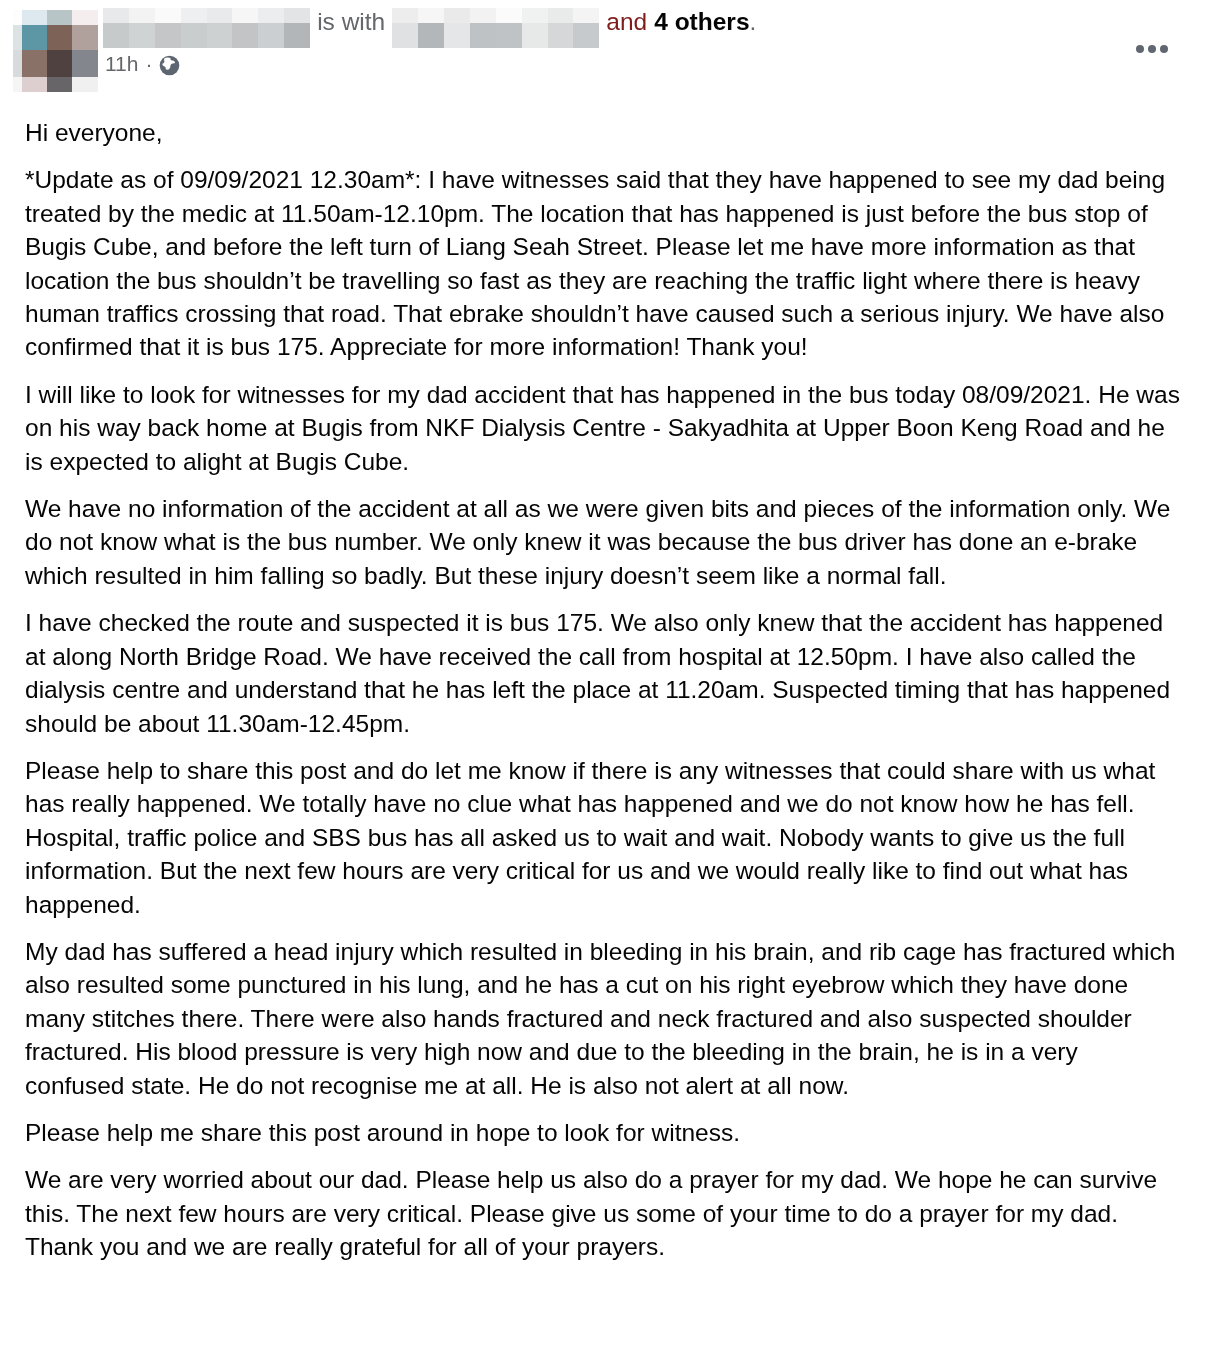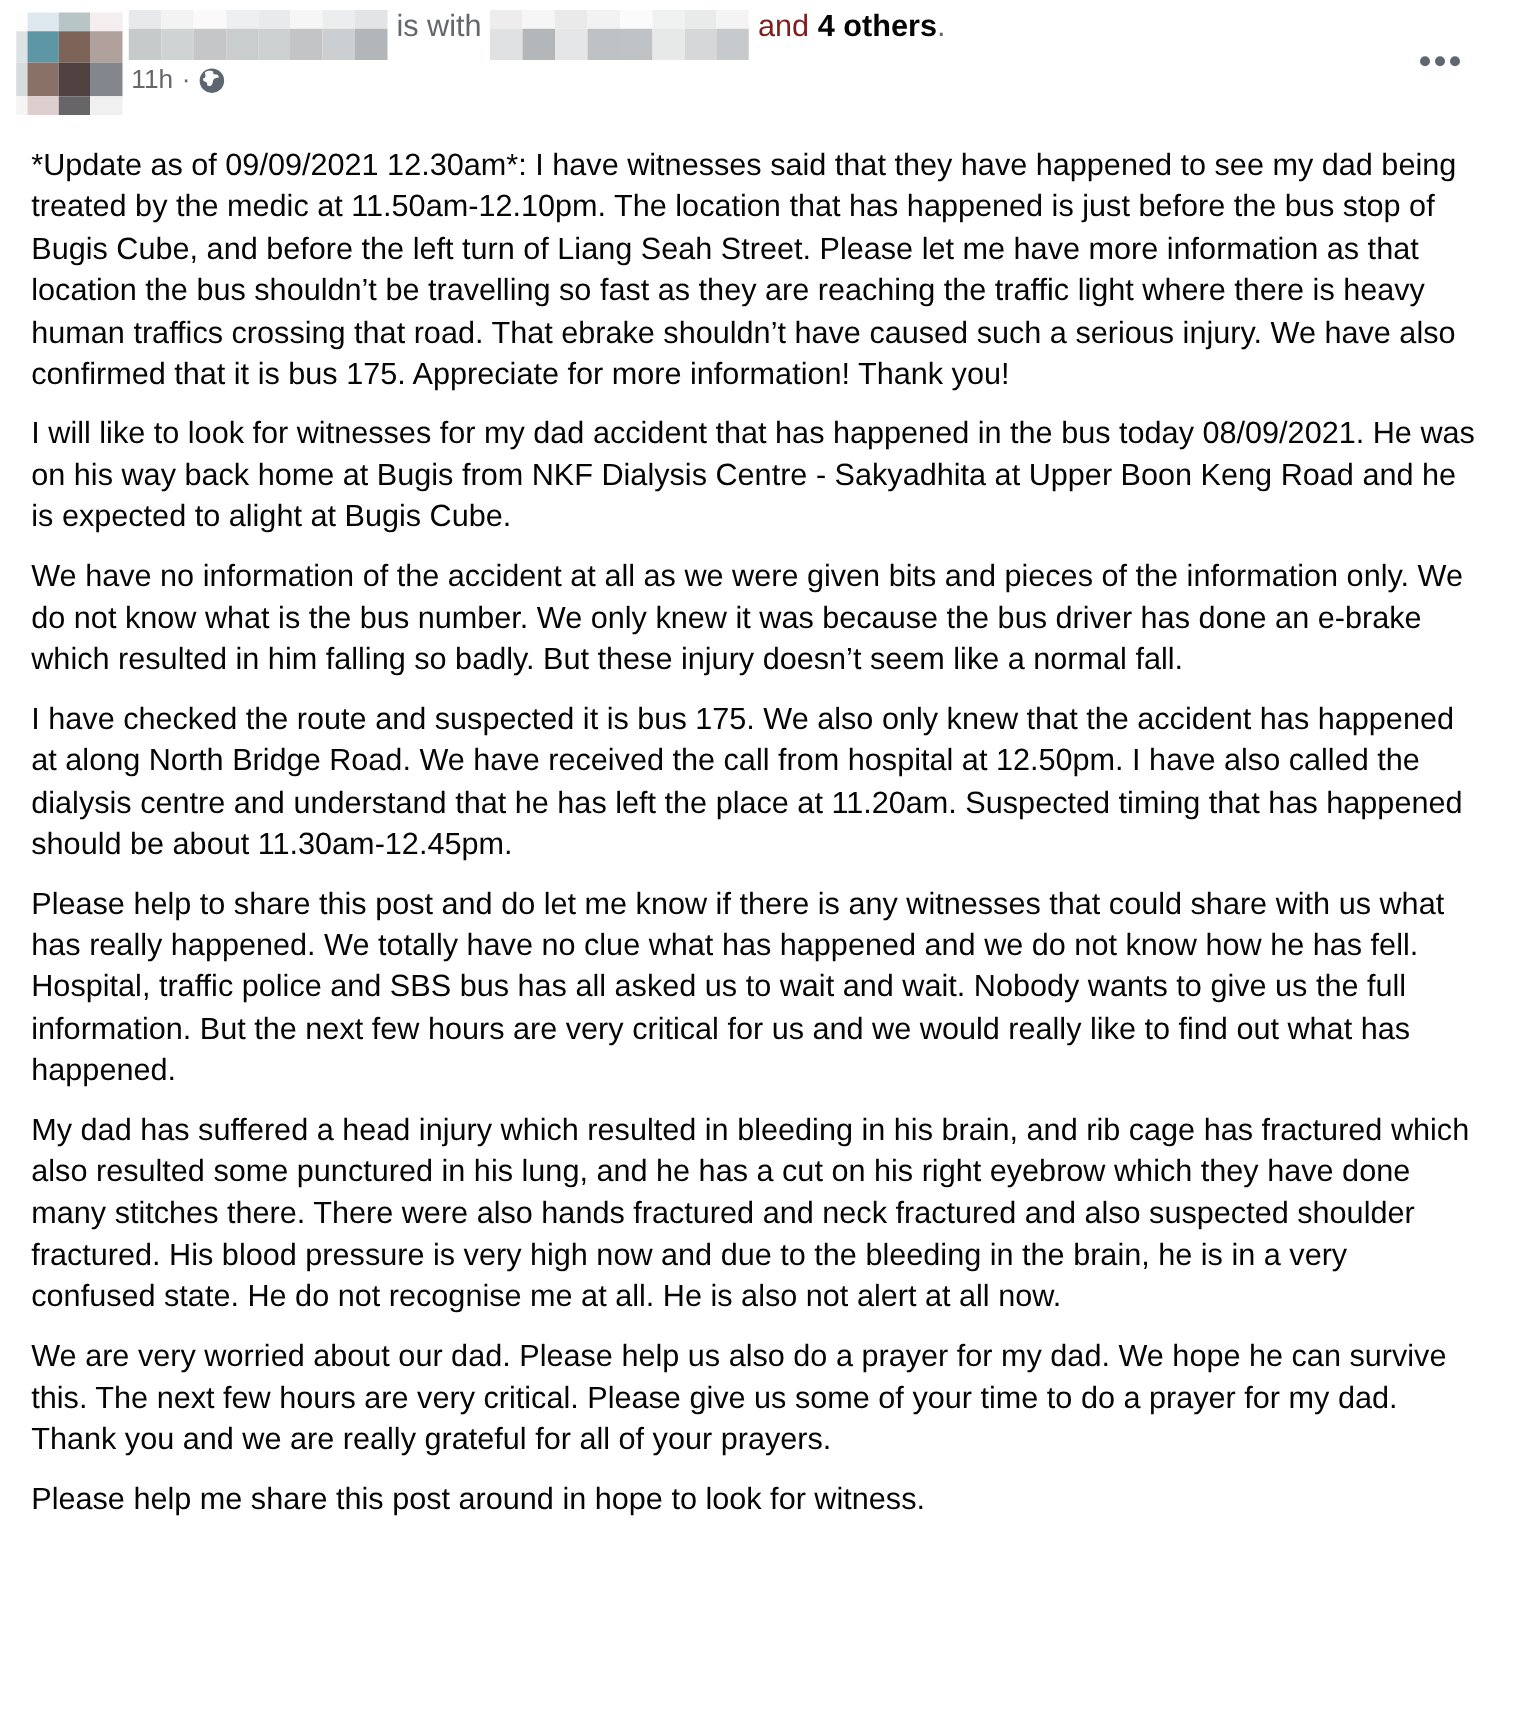--- a/index.html
+++ b/index.html
@@ -31,21 +31,21 @@
     grid-template-rows: 15px 25px;
     grid-template-columns: repeat(8, 25.9px);
     cursor: pointer;
   }
   .connector { color: #65676B; margin: 0 7px; }
   .and-word { color: #7f1d1d; margin-left: 7px; }
   .others-link { color: #050505; font-weight: bold; margin-left: 7px; cursor: pointer; }
   .period { color: #65676B; }
   .header-line2 {
     position: absolute; left: 105px; top: 52px;
-    display: flex; align-items: center; gap: 7px;
+    display: flex; align-items: flex-end; gap: 7px;
     font-size: 21px; color: #65676B;
   }
   .dots-menu {
     position: absolute; right: 38px; top: 41px;
     display: flex; gap: 4px; cursor: pointer; padding: 4px;
   }
   .dots-menu span {
     width: 8px; height: 8px; border-radius: 50%;
     background: #606770; display: block;
   }
@@ -135,21 +135,22 @@
 
   <div class="dots-menu">
     <span></span>
     <span></span>
     <span></span>
   </div>
 
 </div>
 
 <div class="post-text">
+    <p>Hi everyone,</p>
     <p>*Update as of 09/09/2021 12.30am*: I have witnesses said that they have happened to see my dad being treated by the medic at 11.50am-12.10pm. The location that has happened is just before the bus stop of Bugis Cube, and before the left turn of Liang Seah Street. Please let me have more information as that location the bus shouldn’t be travelling so fast as they are reaching the traffic light where there is heavy human traffics crossing that road. That ebrake shouldn’t have caused such a serious injury. We have also confirmed that it is bus 175. Appreciate for more information! Thank you!</p>
     <p>I will like to look for witnesses for my dad accident that has happened in the bus today 08/09/2021. He was on his way back home at Bugis from NKF Dialysis Centre - Sakyadhita at Upper Boon Keng Road and he is expected to alight at Bugis Cube.</p>
     <p>We have no information of the accident at all as we were given bits and pieces of the information only. We do not know what is the bus number. We only knew it was because the bus driver has done an e-brake which resulted in him falling so badly. But these injury doesn’t seem like a normal fall.</p>
     <p>I have checked the route and suspected it is bus 175. We also only knew that the accident has happened at along North Bridge Road. We have received the call from hospital at 12.50pm. I have also called the dialysis centre and understand that he has left the place at 11.20am. Suspected timing that has happened should be about 11.30am-12.45pm.</p>
     <p>Please help to share this post and do let me know if there is any witnesses that could share with us what has really happened. We totally have no clue what has happened and we do not know how he has fell. Hospital, traffic police and SBS bus has all asked us to wait and wait. Nobody wants to give us the full information. But the next few hours are very critical for us and we would really like to find out what has happened.</p>
     <p>My dad has suffered a head injury which resulted in bleeding in his brain, and rib cage has fractured which also resulted some punctured in his lung, and he has a cut on his right eyebrow which they have done many stitches there. There were also hands fractured and neck fractured and also suspected shoulder fractured. His blood pressure is very high now and due to the bleeding in the brain, he is in a very confused state. He do not recognise me at all. He is also not alert at all now.</p>
+    <p>Please help me share this post around in hope to look for witness.</p>
     <p>We are very worried about our dad. Please help us also do a prayer for my dad. We hope he can survive this. The next few hours are very critical. Please give us some of your time to do a prayer for my dad. Thank you and we are really grateful for all of your prayers.</p>
-    <p>Please help me share this post around in hope to look for witness.</p>
   </div>
 
 </body></html>

